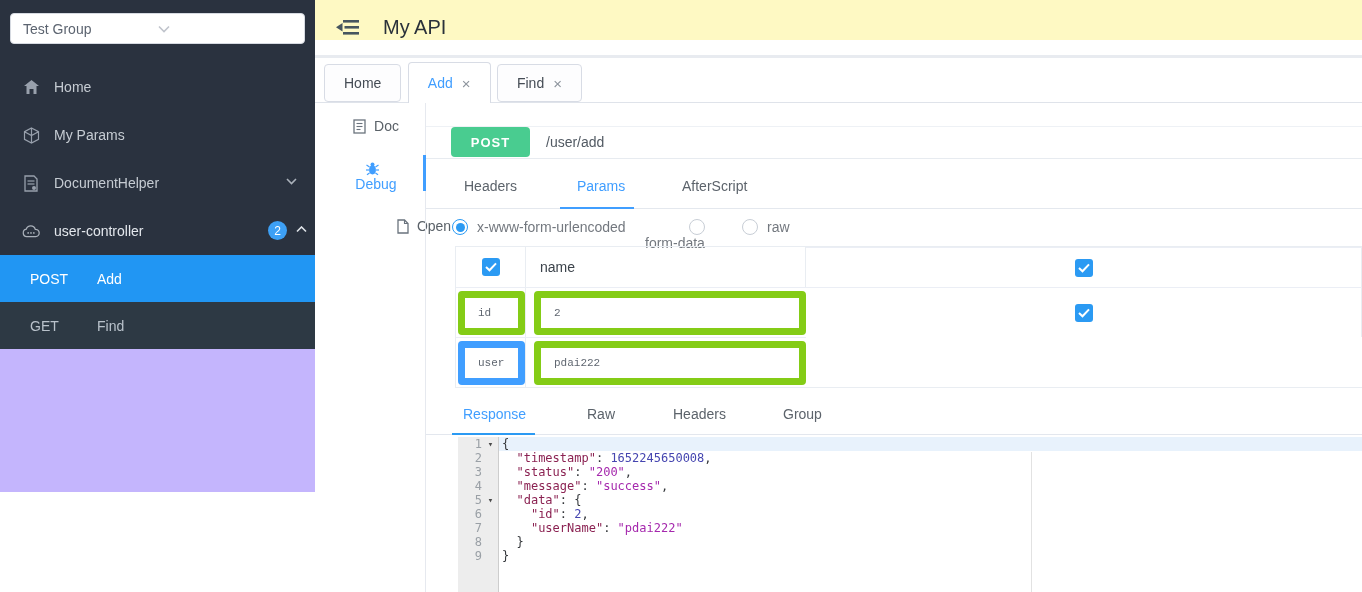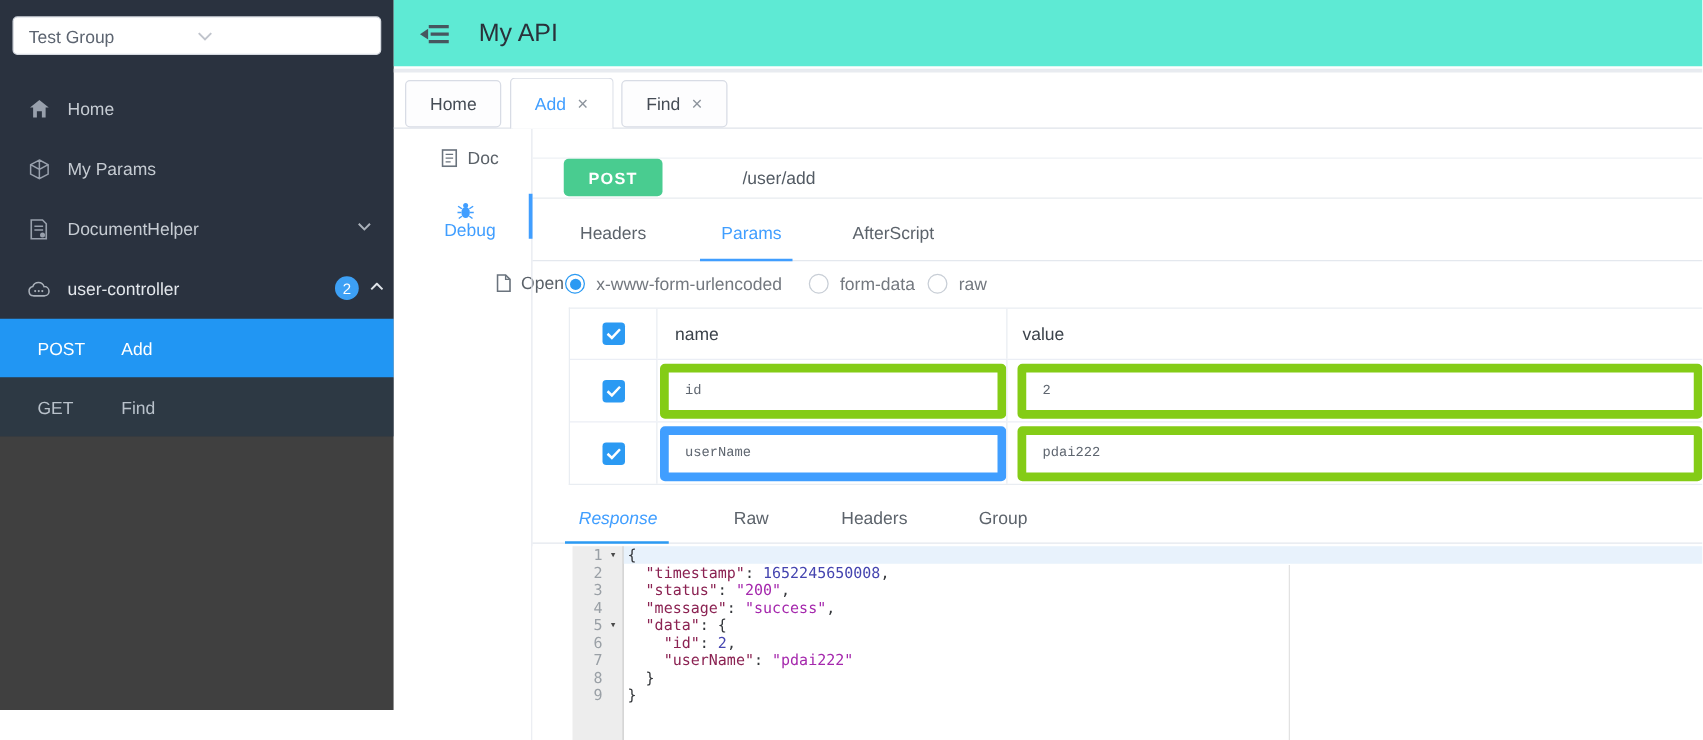--- a/index.html
+++ b/index.html
@@ -1,39 +1,39 @@
 <!DOCTYPE html>
 <html><head>
 <meta charset="utf-8">
 <style>
   html,body{margin:0;padding:0;}
   body{width:1362px;height:592px;position:relative;overflow:hidden;background:#fff;
        font-family:"Liberation Sans","DejaVu Sans",sans-serif;-webkit-font-smoothing:antialiased;}
   
-  .sidebar{position:absolute;left:0;top:0;width:315px;height:568px;background:#404040;}
+  .sidebar{position:absolute;left:0;top:0;width:315px;height:492px;background:#c4b5fd;}
   .sidebar-upper{position:absolute;left:0;top:0;width:315px;height:349px;background:#2a323f;}
   .group-select{position:absolute;left:10px;top:13px;right:10px;height:31px;background:#fff;
       border:1px solid #d6dae1;border-radius:4px;display:flex;align-items:center;
       padding:0 12px;box-sizing:border-box;cursor:pointer;}
   .group-select span{font-size:14px;color:#5c6470;flex:1;}
   .m-item{position:relative;height:48px;display:flex;align-items:center;padding-left:22px;
       color:#c6ccd3;font-size:14px;cursor:pointer;}
   .m-item .mi{width:18px;height:18px;margin-right:14px;flex:none;display:flex;align-items:center;justify-content:center;}
   .m-items{position:absolute;left:0;top:63px;right:0;}
   .chev-right{position:absolute;right:18px;top:19px;}
   .badge{position:absolute;right:28px;top:14px;width:19px;height:19px;border-radius:50%;
       background:#3da0f5;color:#fff;font-size:12px;display:flex;align-items:center;justify-content:center;}
   .chev-tight{position:absolute;right:8px;top:19px;}
   .ep-row{height:47px;display:flex;align-items:center;padding-left:30px;font-size:14px;cursor:pointer;}
   .ep-row .method{width:67px;}
   .ep-row.active{background:#2196f3;color:#fff;}
   .ep-row.idle{background:#2d3944;color:#b9c2cb;}
   
   .main{position:absolute;left:315px;top:0;right:0;bottom:0;background:#fff;}
-  .header{position:absolute;left:0;top:0;right:0;height:53px;background:#5eead4;}
+  .header{position:absolute;left:0;top:0;right:0;height:40px;background:#fef9c3;}
   .collapse-btn{position:absolute;left:20px;top:16px;width:26px;height:22px;cursor:pointer;}
   .page-title{position:absolute;left:68px;top:0;height:55px;line-height:55px;font-size:20px;color:#2a313a;}
   .header-band{position:absolute;left:0;top:55px;right:0;height:3px;background:#e8ebf0;}
   
   .tabbar{position:absolute;left:0;top:59px;right:0;height:44px;}
   .tabbar::after{content:'';position:absolute;left:0;bottom:0;right:0;height:1px;background:#dfe3ea;z-index:0;}
   .tab{position:relative;z-index:1;display:inline-flex;align-items:center;height:38px;margin:3px 2px 0 0;
       padding:0 19px;border:1px solid #d8dce5;border-radius:4px;background:#fdfdfe;
       font-size:14px;color:#454c55;cursor:pointer;box-sizing:border-box;}
   .tabbar{padding-left:9px;}
@@ -47,21 +47,21 @@
   .mode-item .mi{margin-right:8px;display:flex;}
   .mode-item.active{color:#409eff;}
   .mode-indicator{position:absolute;right:0;top:52px;width:3px;height:36px;background:#409eff;z-index:1;}
   
   .content{position:absolute;left:111px;top:103px;right:0;bottom:0;}
   .post-row{position:absolute;left:0;top:23px;right:0;height:31px;border-top:1px solid #eef1f5;border-bottom:1px solid #e7ebf0;}
   .method-btn{position:absolute;left:25px;top:0;width:79px;height:30px;border:none;border-radius:4px;
       background:#49cc90;color:#fff;font-size:13px;font-weight:bold;letter-spacing:1px;cursor:pointer;
       font-family:"Liberation Sans",sans-serif;}
   .url-input{position:absolute;left:112px;top:0;right:0;height:30px;border:none;outline:none;
-      font-size:14px;color:#525a63;padding:0 8px;font-family:"Liberation Sans",sans-serif;background:transparent;margin-left:48px;}
+      font-size:14px;color:#525a63;padding:0 8px;font-family:"Liberation Sans",sans-serif;background:transparent;}
   .req-tabs{position:absolute;left:0;top:55px;right:0;height:50px;border-bottom:1px solid #e4e8ee;}
   .rtab{position:absolute;top:20px;font-size:14px;color:#5c636b;cursor:pointer;}
   .rtab.active{color:#409eff;}
   .req-underline{position:absolute;left:134px;bottom:-1px;width:74px;height:2px;background:#409eff;}
   .radio-row{position:absolute;left:0;top:105px;right:0;height:38px;}
   .radio-item{position:absolute;top:11px;display:flex;align-items:flex-end;cursor:pointer;}
   .radio{width:14px;height:14px;border-radius:50%;border:1.5px solid #c8ced6;background:#fff;position:relative;flex:none;}
   .radio.sel{border-color:#2b9af3;}
   .radio.sel::after{content:'';position:absolute;left:2.5px;top:2.5px;width:9px;height:9px;border-radius:50%;background:#2b9af3;}
   .radio-label{margin-left:9px;font-size:14px;color:#73787f;}
@@ -258,41 +258,40 @@
       <span class="rtab active" style="left:151px;">Params</span>
       <span class="rtab" style="left:256px;">AfterScript</span>
       <span class="req-underline"></span>
     </div>
 
     <div class="radio-row">
       <span class="radio-item" style="left:26px;">
         <span class="radio sel"></span>
         <span class="radio-label">x-www-form-urlencoded</span>
       </span>
-      <span class="radio-item" style="left:221px;">
+      <span class="radio-item" style="left:210px;flex-direction:column;">
         <span class="radio"></span>
         <span class="radio-label">form-data</span>
       </span>
       <span class="radio-item" style="left:316px;">
         <span class="radio"></span>
         <span class="radio-label">raw</span>
       </span>
     </div>
 
     <div class="params-table">
 
       <div class="cell">
         <span class="cb">
           <svg width="12" height="10" viewBox="0 0 12 10">
               <polyline points="1,5 4.5,8.3 11,1.4" fill="none" stroke="#fff" stroke-width="2"></polyline>
             </svg>
         </span>
       </div>
       <div class="cell hname">name</div>
-      <div class="cell hvalue last">value</div>
 
       <div class="cell rt">
         <span class="cb">
           <svg width="12" height="10" viewBox="0 0 12 10">
               <polyline points="1,5 4.5,8.3 11,1.4" fill="none" stroke="#fff" stroke-width="2"></polyline>
             </svg>
         </span>
       </div>
       <div class="cell rt">
         <input class="p-input name" value="id" style="">
@@ -310,21 +309,21 @@
       </div>
       <div class="cell rt">
         <input class="p-input name focused" value="userName" style="">
       </div>
       <div class="cell rt last">
         <input class="p-input val" value="pdai222" style="">
       </div>
     </div>
 
     <div class="resp-tabs">
-      <span class="rtab active" style="left:37px;top:8px;font-style:italic;">Response</span>
+      <span class="rtab active" style="left:37px;top:8px;">Response</span>
       <span class="rtab" style="left:161px;top:8px;">Raw</span>
       <span class="rtab" style="left:247px;top:8px;">Headers</span>
       <span class="rtab" style="left:357px;top:8px;">Group</span>
       <span class="resp-underline"></span>
     </div>
 
     <div class="editor">
       <div class="gutter-bg"></div>
       <div class="code" id="code-lines">
           <div class="code-row active">

